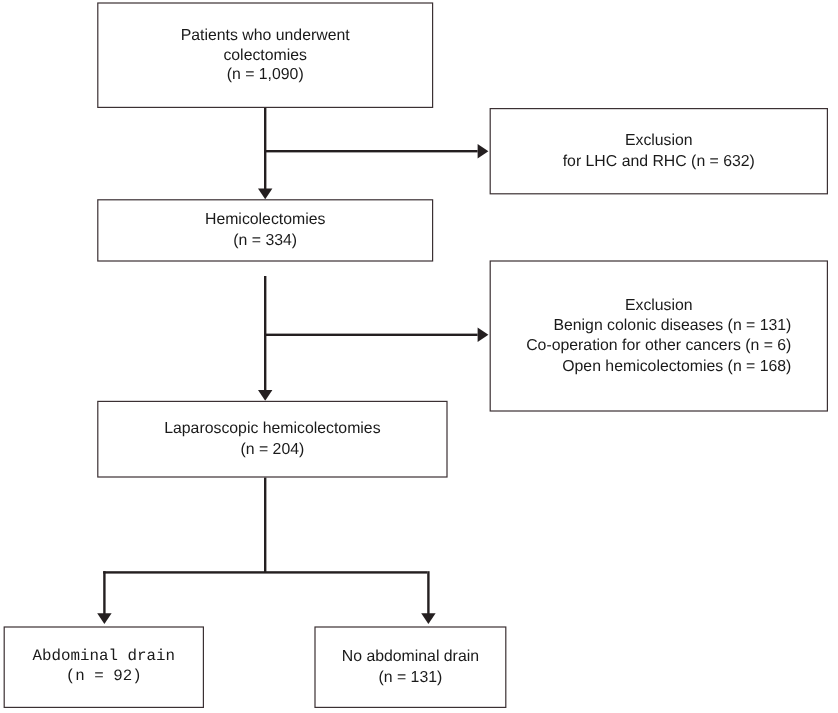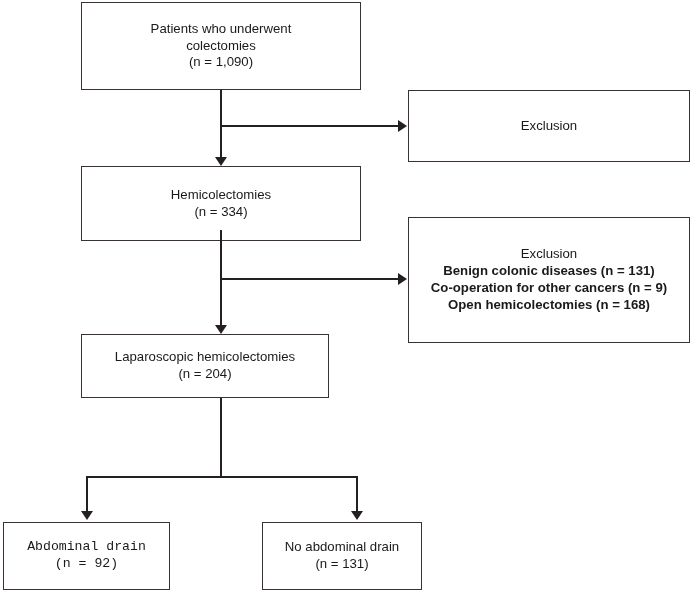--- a/index.html
+++ b/index.html
@@ -42,22 +42,21 @@
   }
   .node.listbox .heading {
     text-align: center;
     white-space: nowrap;
   }
   .node.listbox .items {
     text-align: left;
     align-self: center;
   }
   .node.listbox .items .line {
-    text-align: center;
-    font-weight: bold;
+    text-align: right;
   }
 
   
   .vline {
     position: absolute;
     background: #241f20;
     width: 1.6px;
   }
   .hline {
     position: absolute;
@@ -93,43 +92,44 @@
   </div>
 
   <div class="vline" style="left:220.2px; top:90px; height:68px;"></div>
   <div class="arrow-down" style="left:215px; top:157px;"></div>
 
   <div class="hline" style="left:220.2px; top:125px; width:178px;"></div>
   <div class="arrow-right" style="left:398px; top:120px;"></div>
 
   <div class="node" style="left:408px; top:90px; width:282px; height:72px;">
     <span class="line">Exclusion</span>
+    <span class="line">for LHC and RHC (n = 632)</span>
   </div>
 
-  <div class="node" style="left:81px; top:166px; width:280px; height:75px;">
+  <div class="node" style="left:81px; top:166px; width:280px; height:52px;">
     <span class="line">Hemicolectomies</span>
     <span class="line">(n = 334)</span>
   </div>
 
   <div class="vline" style="left:220.2px; top:230px; height:96px;"></div>
   <div class="arrow-down" style="left:215px; top:325px;"></div>
 
   <div class="hline" style="left:220.2px; top:278px; width:178px;"></div>
   <div class="arrow-right" style="left:398px; top:273px;"></div>
 
   <div class="node listbox" style="left:408px; top:217px; width:282px; height:126px;">
     <span class="line heading">Exclusion</span>
     <span class="items">
       <span class="line">Benign colonic diseases (n = 131)</span>
-      <span class="line">Co-operation for other cancers (n = 9)</span>
+      <span class="line">Co-operation for other cancers (n = 6)</span>
       <span class="line">Open hemicolectomies (n = 168)</span>
     </span>
   </div>
 
-  <div class="node" style="left:81px; top:334px; width:248px; height:64px;">
+  <div class="node" style="left:81px; top:334px; width:292px; height:64px;">
     <span class="line">Laparoscopic hemicolectomies</span>
     <span class="line">(n = 204)</span>
   </div>
 
   <div class="vline" style="left:220.2px; top:398px; height:79px;"></div>
 
   <div class="hline" style="left:86px; top:476px; width:270px;"></div>
 
   <div class="vline" style="left:86px; top:476px; height:36px;"></div>
   <div class="arrow-down" style="left:80.8px; top:511px;"></div>

